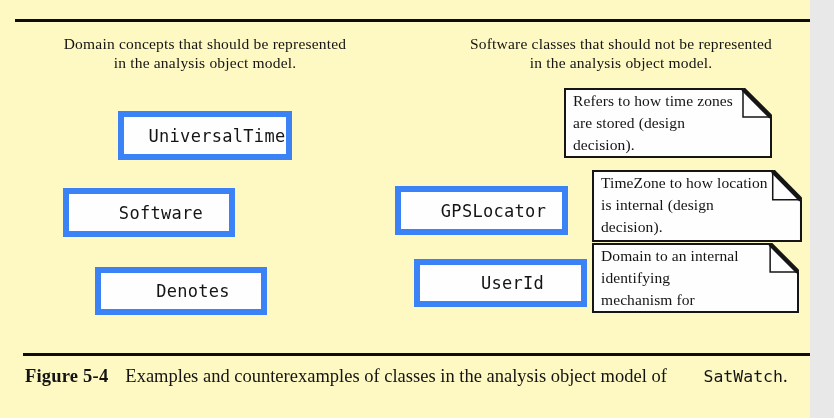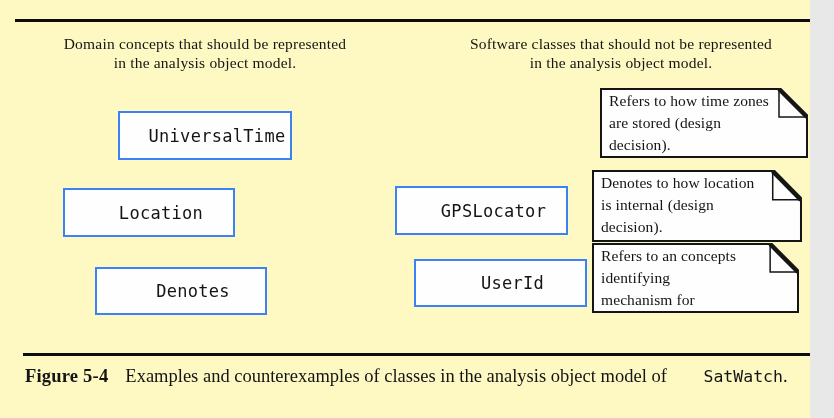--- a/index.html
+++ b/index.html
@@ -24,21 +24,21 @@
     position: absolute;
     text-align: center;
     font-size: 15.5px;
     line-height: 18.5px;
     letter-spacing: 0.2px;
   }
   .class-box {
     position: absolute;
     box-sizing: border-box;
     background: #fefefe;
-    border: 2px solid #3b82f6;
+    border: 6px solid #3b82f6;
     display: flex;
     align-items: center;
     justify-content: center;
     font-family: "DejaVu Sans Mono", monospace;
     font-size: 17px;
     letter-spacing: 0.3px;
     white-space: nowrap;
     padding-left: 24px;
   }
   .note {
@@ -86,60 +86,60 @@
   <div class="col-header" style="left:40px; top:35px; width:330px;">
     <div>Domain concepts that should be represented</div>
     <div>in the analysis object model.</div>
   </div>
   <div class="col-header" style="left:456px; top:35px; width:330px;">
     <div>Software classes that should not be represented</div>
     <div>in the analysis object model.</div>
   </div>
 
   <div class="class-box" style="left:118px; top:111px; width:174px; height:49px;">UniversalTime</div>
-  <div class="class-box" style="left:63px; top:188px; width:172px; height:49px;">Location</div>
+  <div class="class-box" style="left:63px; top:188px; width:172px; height:49px;">Software</div>
   <div class="class-box" style="left:95px; top:267px; width:172px; height:48px;">Denotes</div>
 
   <div class="class-box" style="left:395px; top:186px; width:173px; height:49px;">GPSLocator</div>
   <div class="class-box" style="left:414px; top:259px; width:173px; height:48px;">UserId</div>
 
-  <div class="note" style="left:600px; top:88px; width:208px; height:70px;">
+  <div class="note" style="left:564px; top:88px; width:208px; height:70px;">
     <svg viewBox="0 0 208 70" preserveAspectRatio="none">
       <path d="M1,1 L179,1 L207,29 L207,69 L1,69 Z" fill="#fefefe" stroke="#151515" stroke-width="2"></path>
       <path d="M179,1 L179,29 L207,29" fill="none" stroke="#151515" stroke-width="1.5"></path>
       <path d="M179,1 L207,29" fill="none" stroke="#151515" stroke-width="4.5"></path>
     </svg>
     <div class="note-text">
       <div>Refers to how time zones</div>
       <div>are stored (design</div>
       <div>decision).</div>
     </div>
   </div>
 
   <div class="note" style="left:592px; top:170px; width:210px; height:72px;">
     <svg viewBox="0 0 208 70" preserveAspectRatio="none">
       <path d="M1,1 L179,1 L207,29 L207,69 L1,69 Z" fill="#fefefe" stroke="#151515" stroke-width="2"></path>
       <path d="M179,1 L179,29 L207,29" fill="none" stroke="#151515" stroke-width="1.5"></path>
       <path d="M179,1 L207,29" fill="none" stroke="#151515" stroke-width="4.5"></path>
     </svg>
     <div class="note-text">
-      <div>Denotes to how location</div>
+      <div>TimeZone to how location</div>
       <div>is internal (design</div>
       <div>decision).</div>
     </div>
   </div>
 
   <div class="note" style="left:592px; top:243px; width:207px; height:70px;">
     <svg viewBox="0 0 208 70" preserveAspectRatio="none">
       <path d="M1,1 L179,1 L207,29 L207,69 L1,69 Z" fill="#fefefe" stroke="#151515" stroke-width="2"></path>
       <path d="M179,1 L179,29 L207,29" fill="none" stroke="#151515" stroke-width="1.5"></path>
       <path d="M179,1 L207,29" fill="none" stroke="#151515" stroke-width="4.5"></path>
     </svg>
     <div class="note-text">
-      <div>Refers to an concepts</div>
+      <div>Domain to an internal</div>
       <div>identifying</div>
       <div>mechanism for</div>
     </div>
   </div>
 
   <div class="rule" style="left:23px; top:353px; width:808px; height:3px;"></div>
 
   <div class="caption">
     <span class="cap-label">Figure 5-4</span><span>Examples and counterexamples of classes in the analysis object model of </span><span class="cap-code">SatWatch</span><span>.</span>
   </div>

